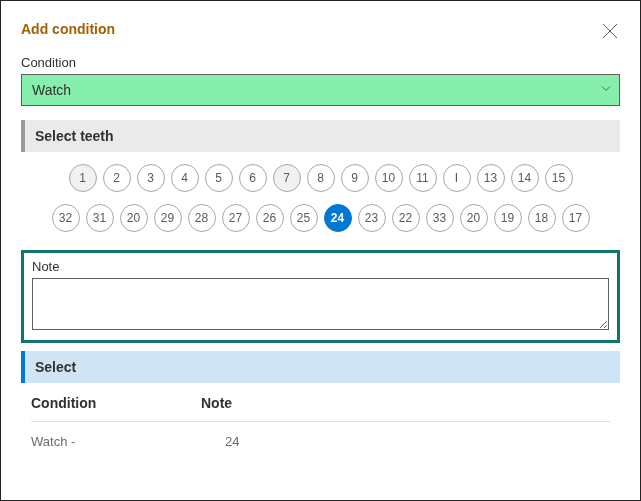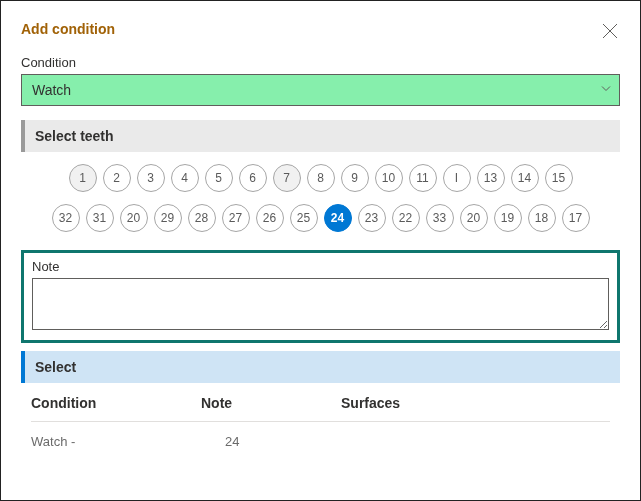--- a/index.html
+++ b/index.html
@@ -231,21 +231,20 @@
   </div>
 
   <div class="results-head">
     <span>Select</span>
   </div>
 
   <div class="results-table">
     <div class="results-header-row">
       <div class="col-cond">Condition</div>
       <div class="col-tooth">Note</div>
-      <div class="col-surf">Surfaces</div>
     </div>
     <div id="results-body">
         <div class="results-data-row">
           <div class="col-cond">Watch -</div>
           <div class="col-tooth">24</div>
           <div class="col-surf"></div>
         </div>
       </div>
   </div>
 

